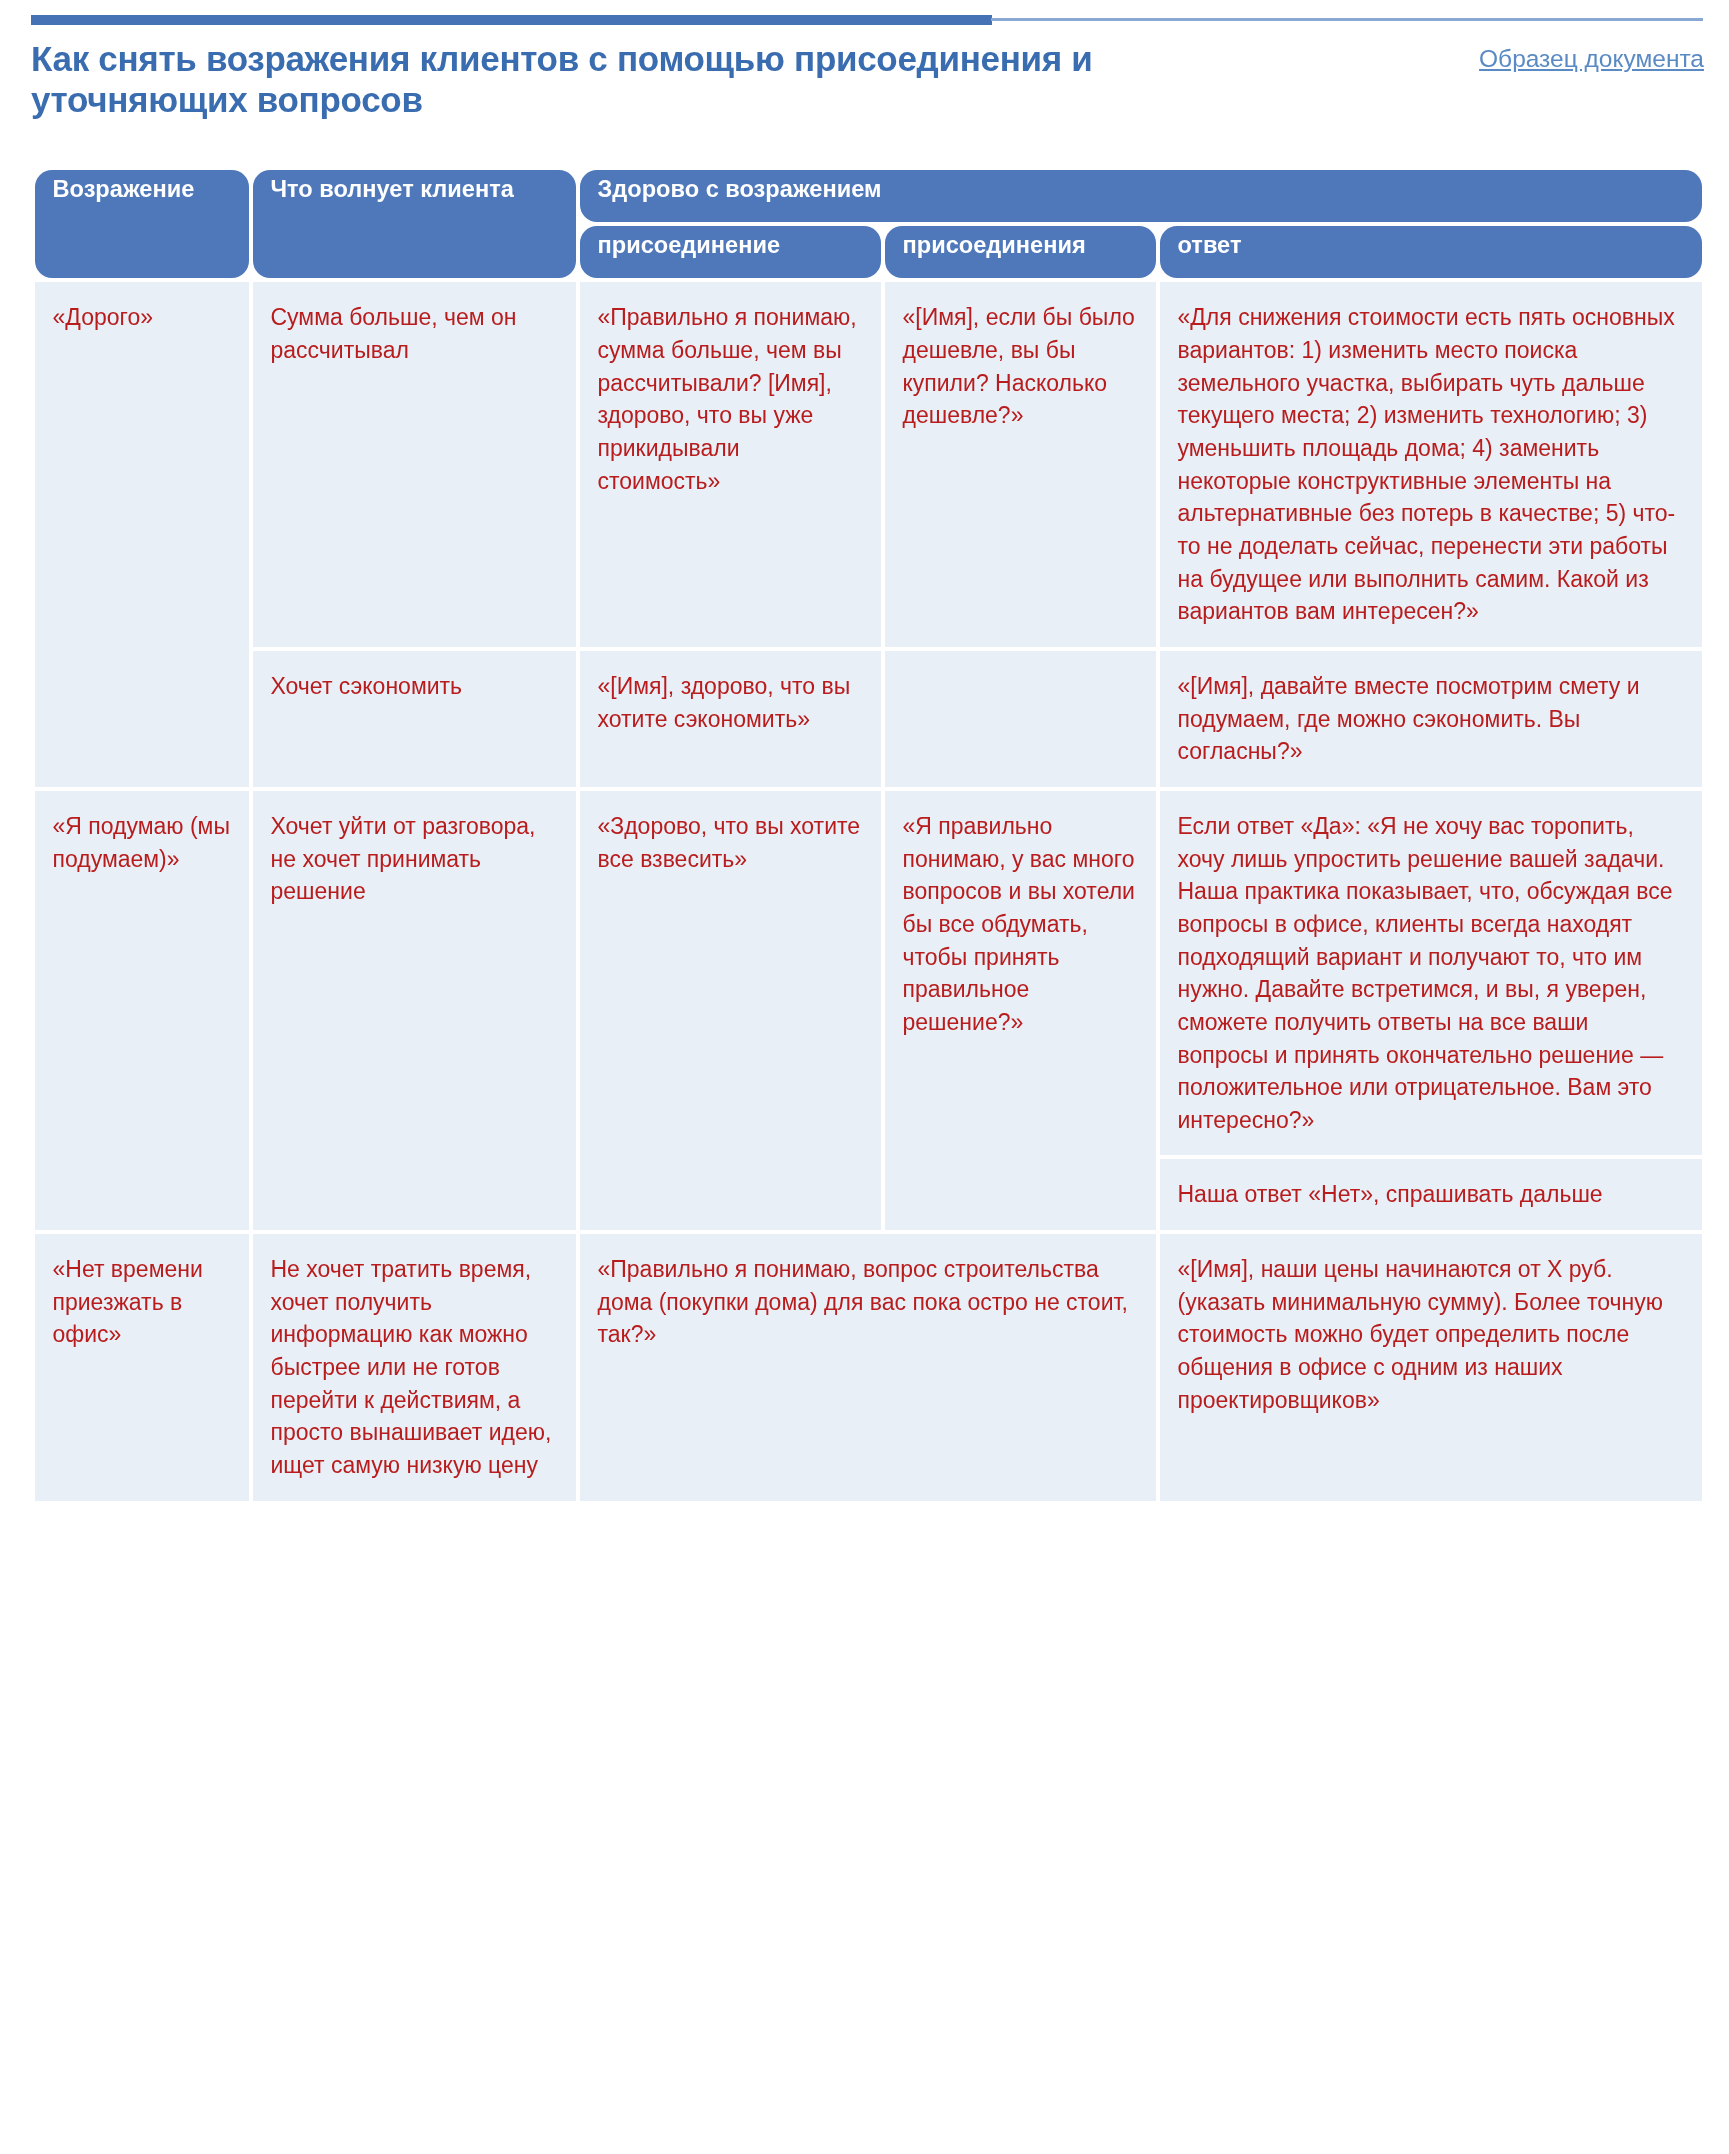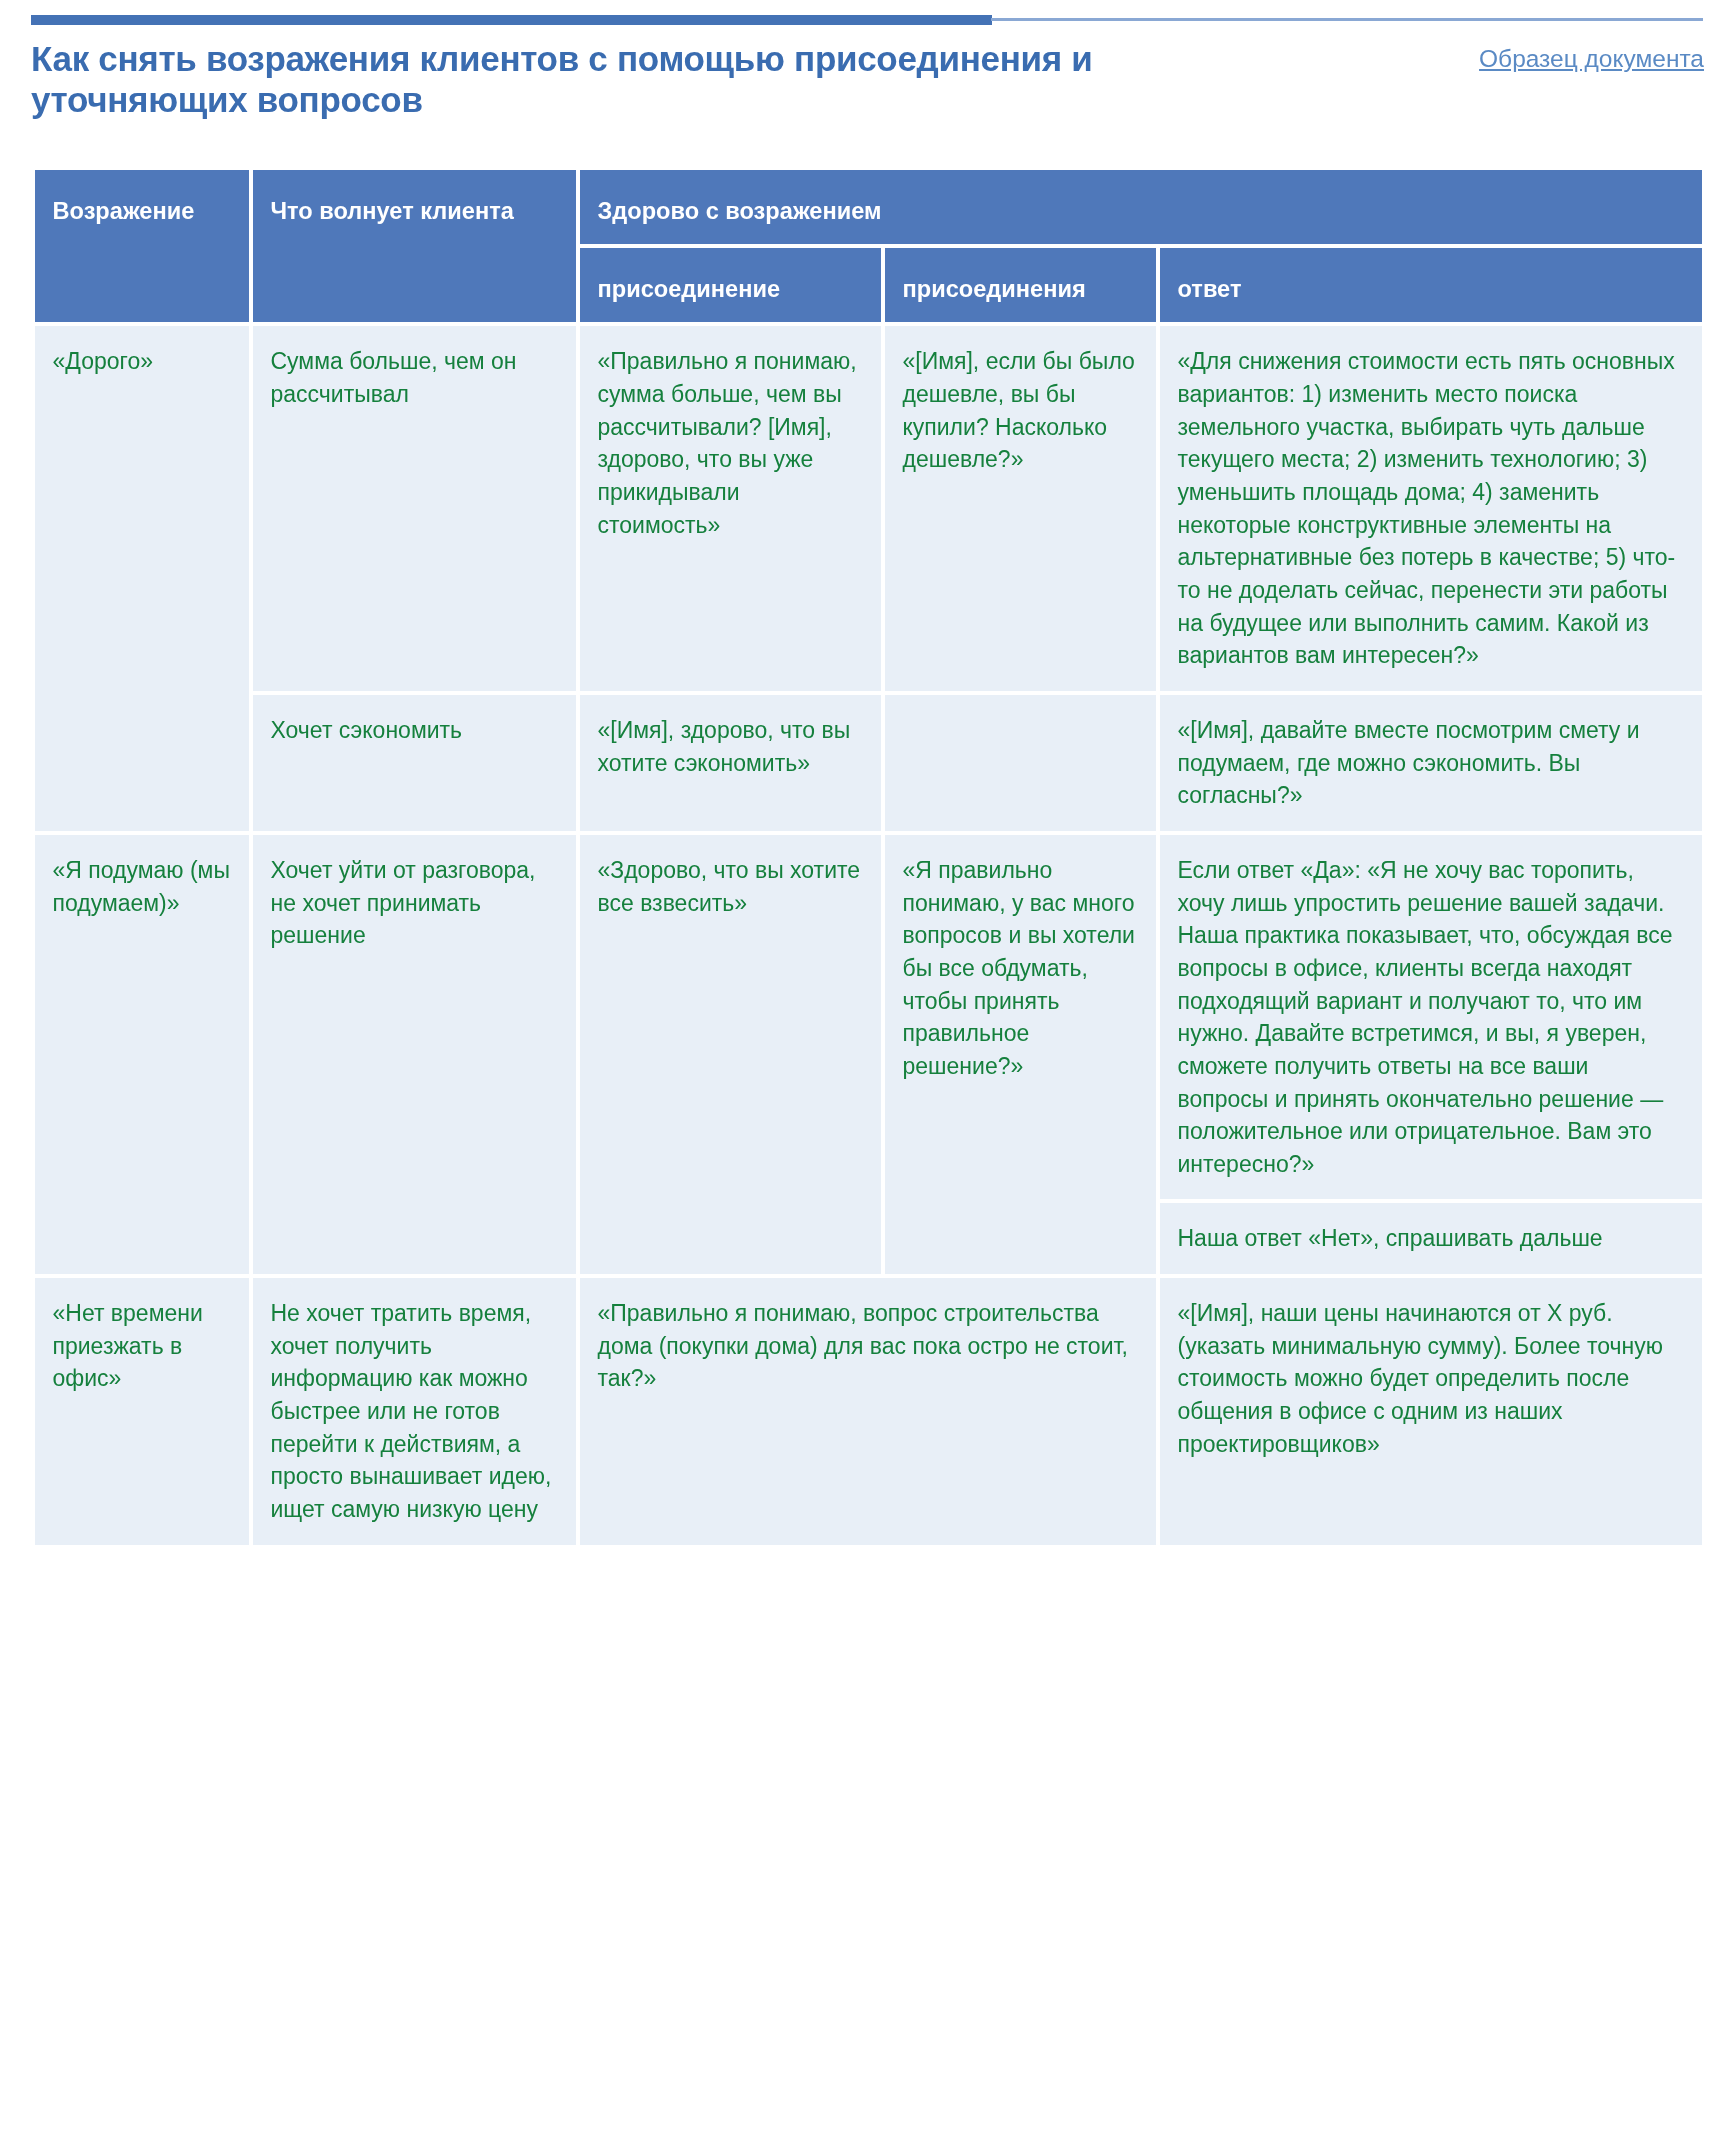--- a/index.html
+++ b/index.html
@@ -55,31 +55,32 @@
     width: 1673px;
     border-collapse: separate;
     border-spacing: 4.4px 4.4px;
     table-layout: fixed;
   }
   .tbl th, .tbl td {
     vertical-align: top;
     padding: 19px 19px 19px 17.5px;
     font-size: 23px;
     line-height: 1.42;
-    color: #15803d;
+    color: #b91c1c;
     text-align: left;
     font-weight: normal;
   }
   .tbl thead th {
     background: #4f78ba;
     color: #ffffff;
     font-weight: bold;
     font-size: 23.6px;
-    padding-top: 25px;
+    padding-top: 3px;
     padding-bottom: 15.7px;
+    border-radius: 17px;
   }
   .tbl thead th.sub {
     font-weight: bold;
   }
   .tbl tbody td {
     background: #e8eff7;
   }
   .tbl tbody td.blank {
     background: #e8eff7;
   }

